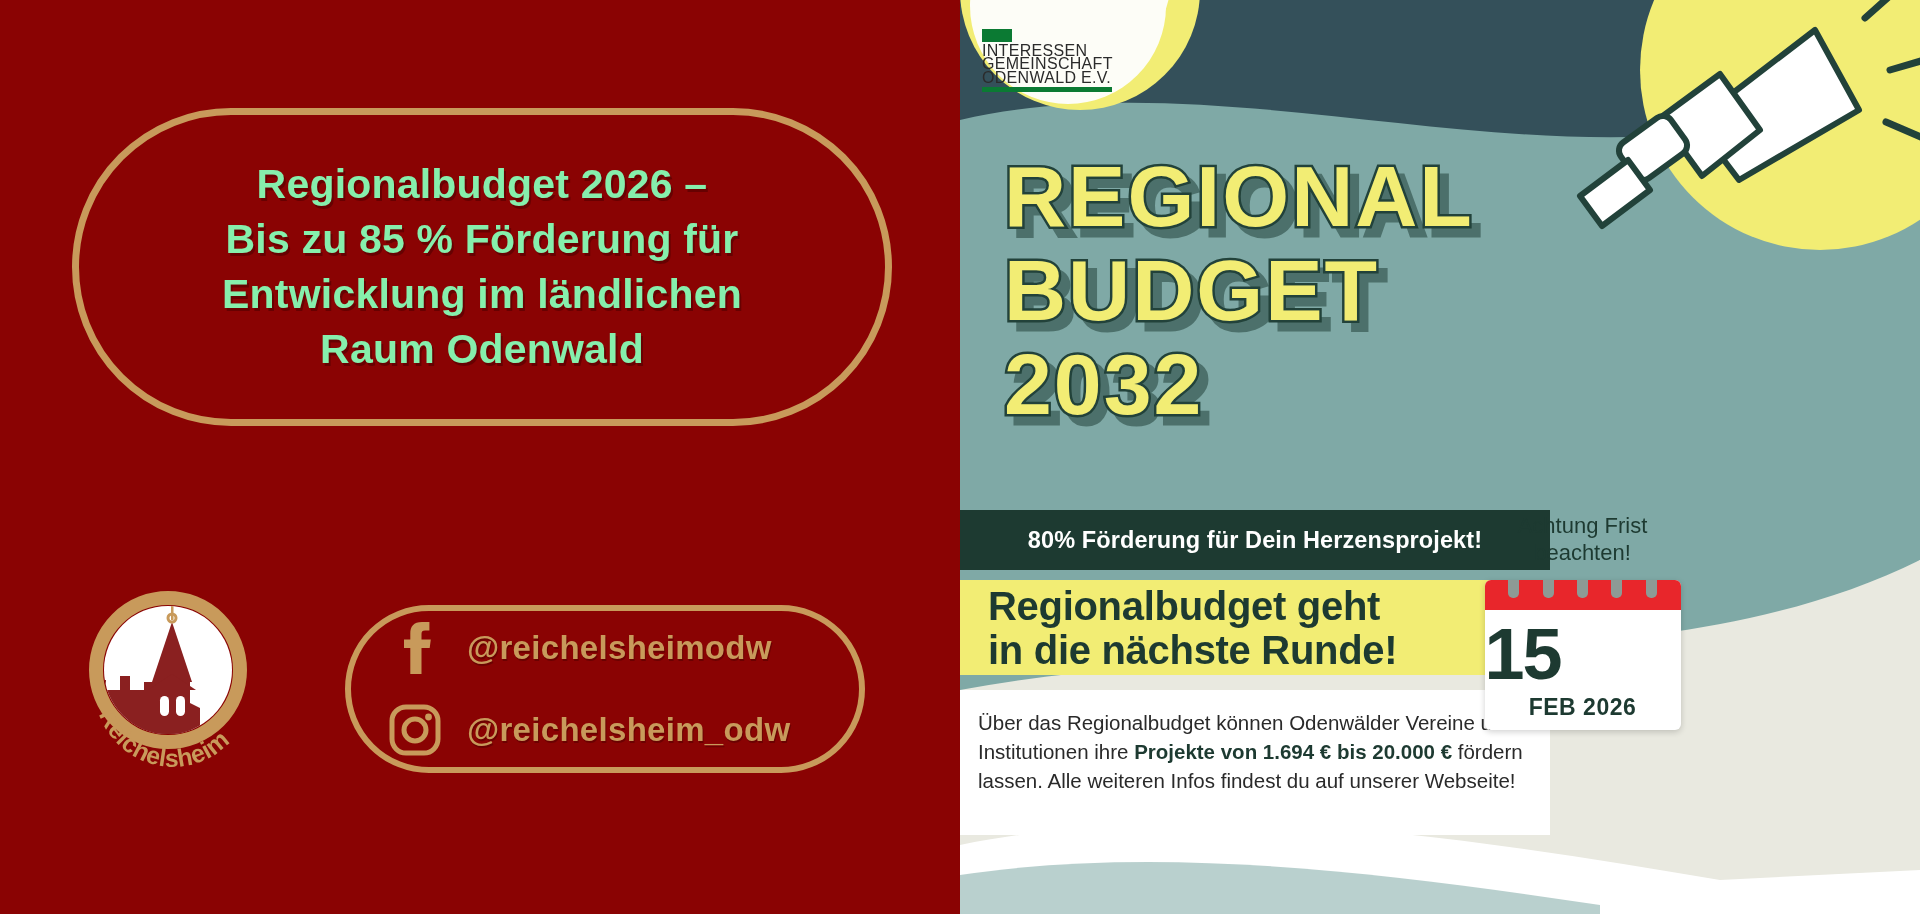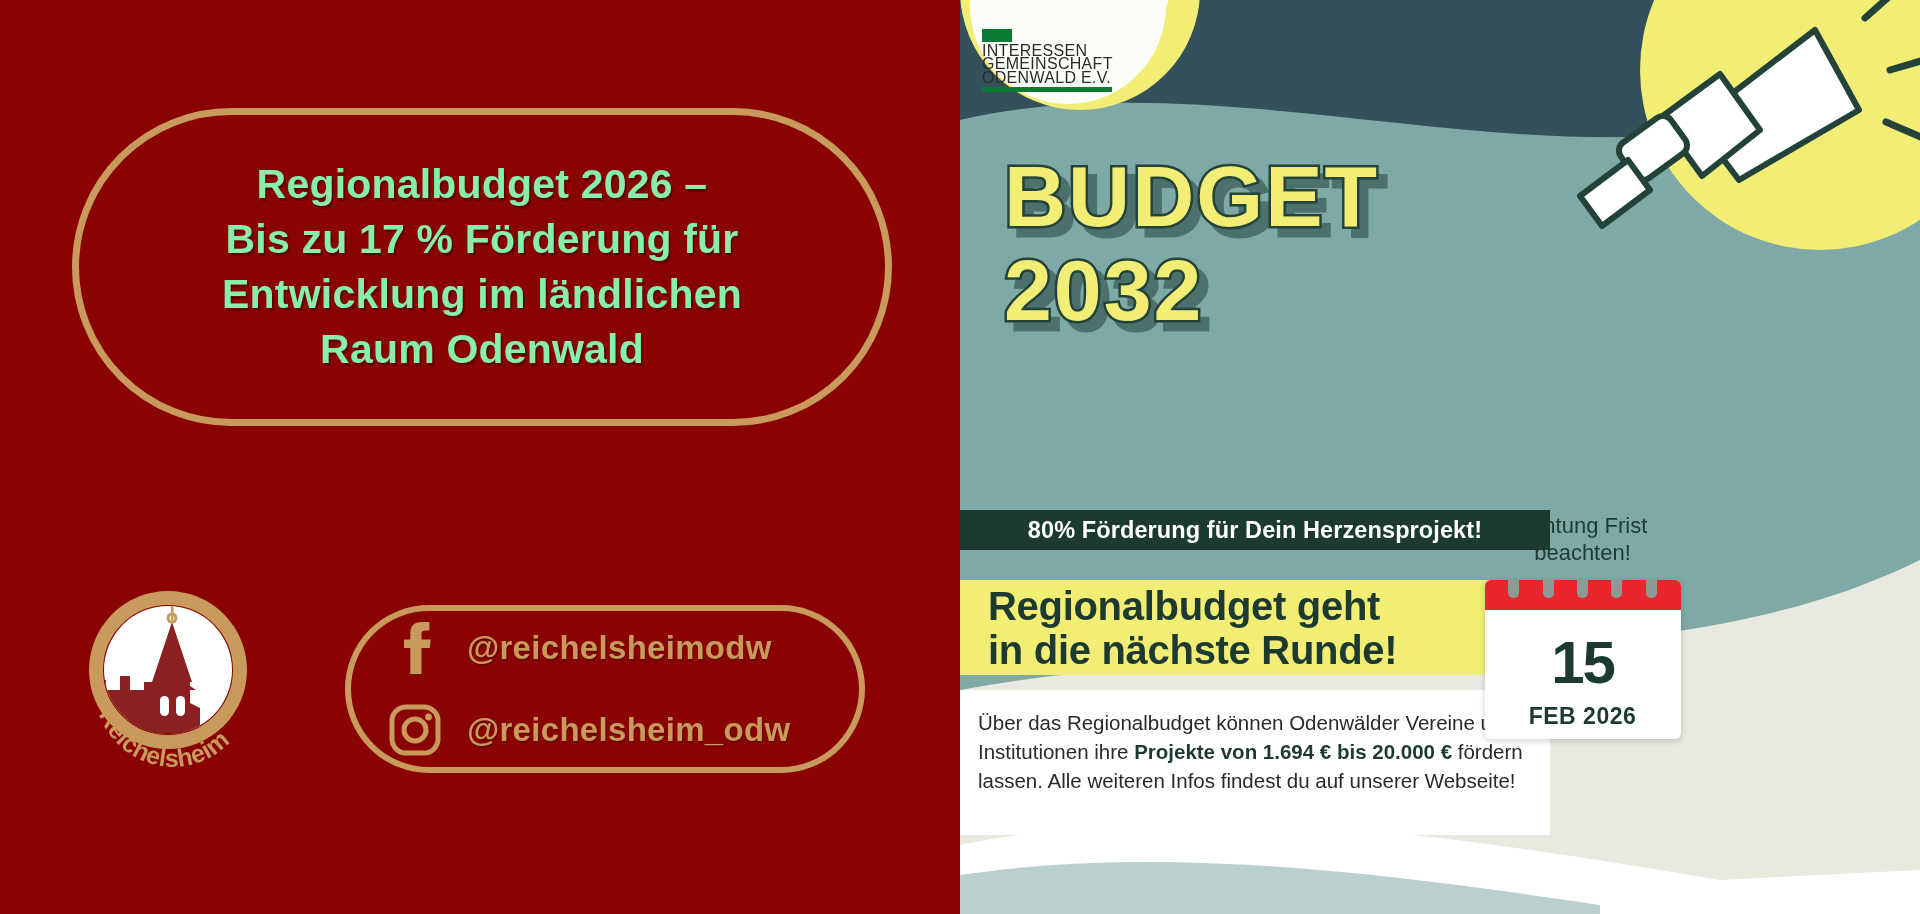--- a/index.html
+++ b/index.html
@@ -52,21 +52,21 @@
     font-size:86px;line-height:72px;font-weight:bold;letter-spacing:2px;
     color:#f2ed74;
     -webkit-text-stroke:5px #22423a;
     paint-order:stroke fill;
     font-family:"Liberation Sans",sans-serif;
     filter:drop-shadow(9px 9px 0 rgba(34,66,58,.55));
     margin-bottom:22px;
   }
 
   .strip-dark{
-    position:absolute;left:0;top:510px;width:590px;height:40px;background:#1d3a31;
+    position:absolute;left:0;top:510px;width:590px;height:60px;background:#1d3a31;
     display:flex;align-items:center;justify-content:center;
   }
   .strip-dark span{color:#fff;font-weight:bold;font-size:23.5px;letter-spacing:.1px;}
 
   .strip-yellow{
     position:absolute;left:0;top:580px;width:588px;height:95px;background:#f2ed74;
     display:flex;flex-direction:column;justify-content:center;padding-left:28px;box-sizing:border-box;
   }
   .strip-yellow div{color:#1d3a31;font-weight:bold;font-size:40px;line-height:44px;letter-spacing:-.3px;}
 
@@ -76,36 +76,36 @@
   }
   .body-card p{margin:0;color:#2a2a2a;font-size:20.5px;line-height:29px;}
   .body-card b{color:#1d3a31;}
 
   
   .cal-wrap{position:absolute;left:500px;top:512px;width:245px;}
   .cal-head{color:#1d3a31;font-weight:normal;font-size:22px;line-height:27px;text-align:center;margin-bottom:14px;}
   .cal{position:relative;width:196px;margin:0 auto;background:#fff;border-radius:6px;
        box-shadow:0 2px 6px rgba(0,0,0,.18);overflow:hidden;}
   .cal-red{height:30px;background:#e8262b;}
-  .cal-day{font-size:60px;font-weight:bold;color:#1d3a31;text-align:center;line-height:80px;padding-top:13px;letter-spacing:-2px;}
+  .cal-day{font-size:72px;font-weight:bold;color:#1d3a31;line-height:80px;padding-top:4px;letter-spacing:-2px;}
   .cal-mon{font-size:23px;font-weight:bold;color:#1d3a31;text-align:center;padding-bottom:9px;letter-spacing:.5px;}
   .rings{position:absolute;left:0;top:-12px;width:196px;height:30px;display:flex;justify-content:space-around;padding:0 12px;box-sizing:border-box;}
   .ring{width:11px;height:30px;border-radius:5px;background:#8d9a95;}
 </style>
 </head>
 <body>
 
 <div class="stage">
 
   <div class="left">
 
     <div class="title-pill">
       <div class="title-text">
         <div>Regionalbudget 2026 –</div>
-        <div>Bis zu 17 % Förderung für</div>
+        <div>Bis zu 85 % Förderung für</div>
         <div>Entwicklung im ländlichen</div>
         <div>Raum Odenwald</div>
       </div>
     </div>
 
     <div class="emblem">
       <svg width="210" height="210" viewBox="0 0 210 210" aria-hidden="true">
         <defs>
           <clipPath id="discClip">
               <circle cx="100" cy="92" r="64"></circle>
@@ -190,20 +190,21 @@
 
     <div class="ig-logo">
       <div class="ig-sq"></div>
       <div class="ig-line">INTERESSEN</div>
       <div class="ig-line">GEMEINSCHAFT</div>
       <div class="ig-line">ODENWALD E.V.</div>
       <div class="ig-bar"></div>
     </div>
 
     <div class="big-title">
+      <div class="big-line">REGIONAL</div>
       <div class="big-line">BUDGET</div>
       <div class="big-line">2032</div>
     </div>
 
     <div class="strip-dark">
       <span>80% Förderung für Dein Herzensprojekt!</span>
     </div>
 
     <div class="strip-yellow">
       <div>Regionalbudget geht</div>

